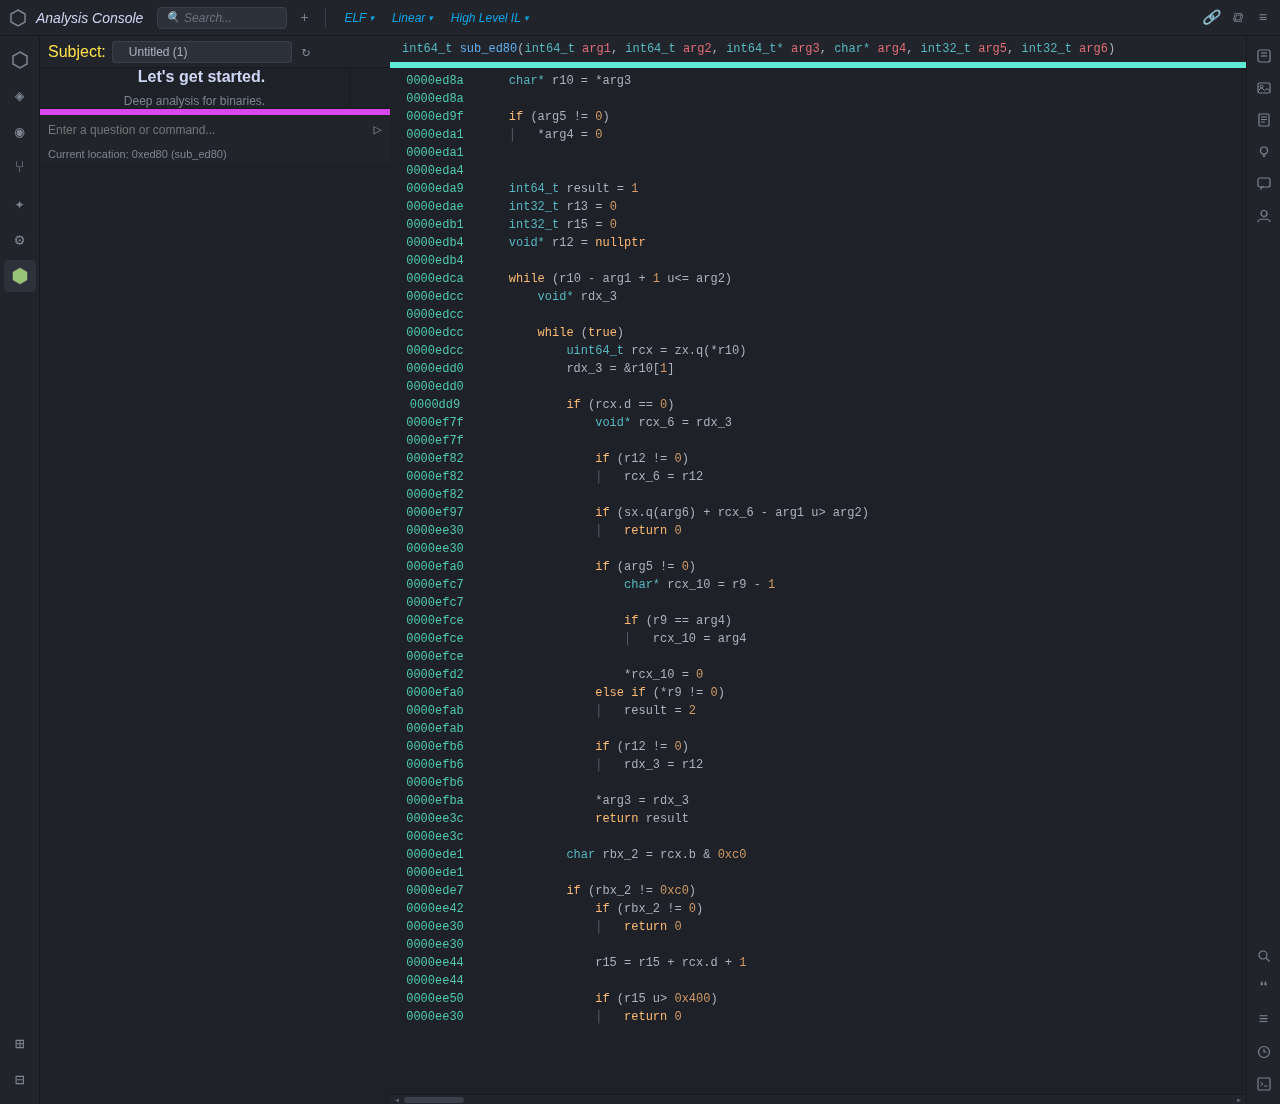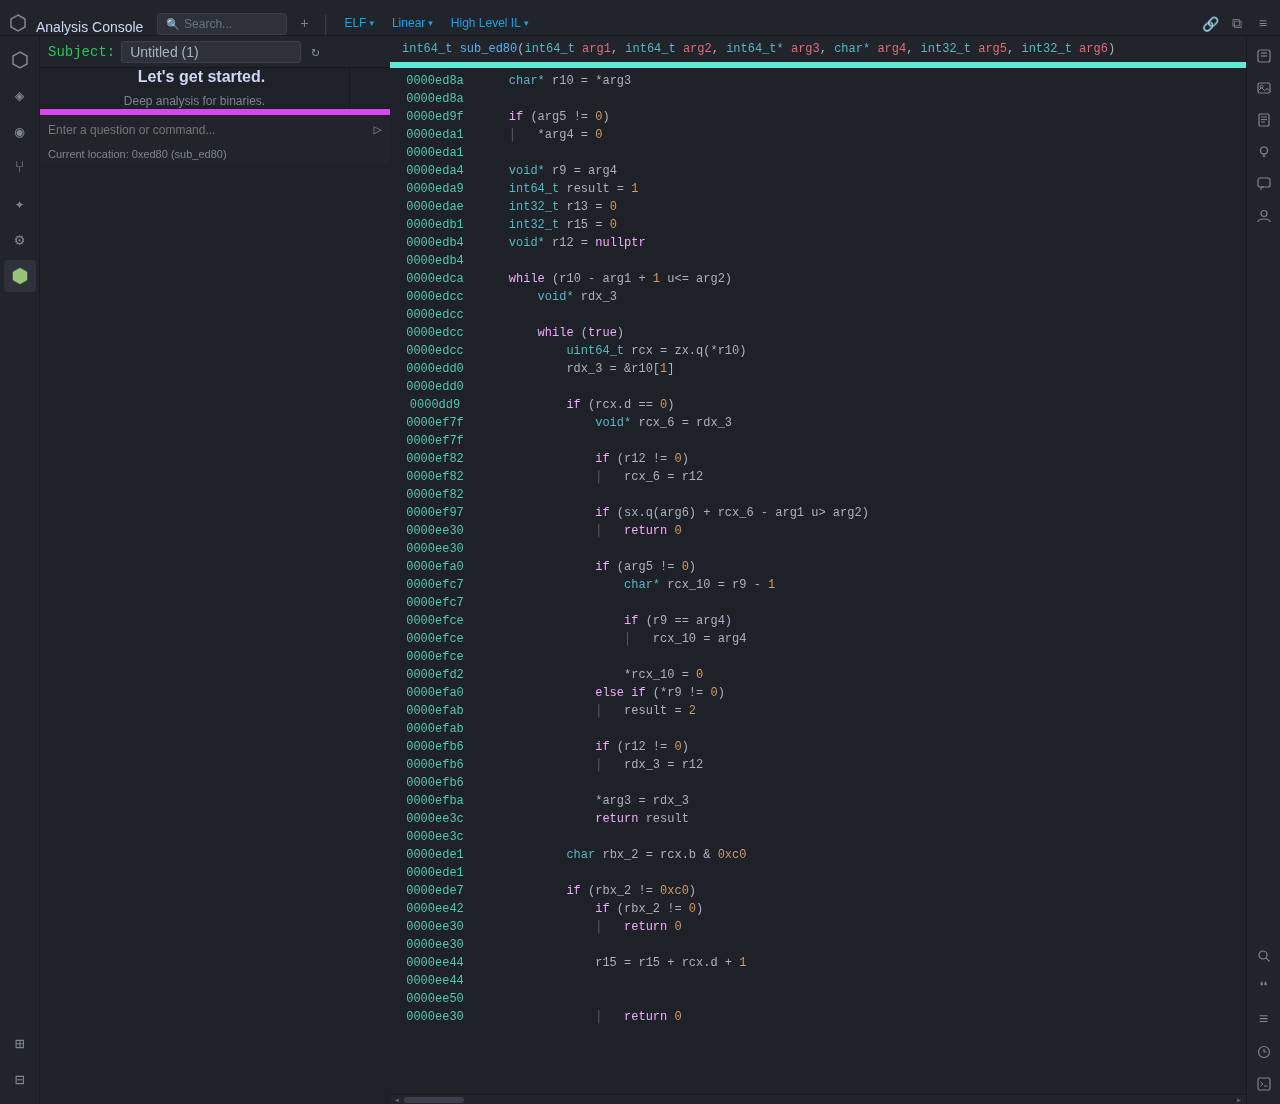--- a/index.html
+++ b/index.html
@@ -10,27 +10,28 @@
       width: 1280px;
       height: 1104px;
       overflow: hidden;
       display: flex;
       flex-direction: column;
     }
 
     
     .topbar {
       display: flex;
-      align-items: flex-end;
+      align-items: center;
       background: #21252b;
       border-bottom: 1px solid #181a1f;
       height: 36px;
       flex-shrink: 0;
       padding: 0 6px;
       gap: 6px;
+      font-style: italic;
     }
     .topbar-logo {
       width: 24px;
       height: 24px;
       display: flex;
       align-items: center;
       justify-content: center;
       color: #7c8490;
       font-size: 16px;
     }
@@ -105,32 +106,32 @@
       display: flex;
       align-items: center;
       background: #21252b;
       border-bottom: 1px solid #181a1f;
       height: 32px;
       flex-shrink: 0;
       padding: 0 8px;
       gap: 6px;
     }
     .subject-label {
-      color: #22c55e;
-      font-family: Liberation Mono, monospace;
-      font-size: 14px;
+      color: #fde047;
+      font-family: Liberation Sans, sans-serif;
+      font-size: 16px;
     }
     .subject-select {
       background: #2c313a;
       border: 1px solid #3a3f4b;
       border-radius: 3px;
       color: #abb2bf;
       font-family: sans-serif;
-      font-size: 14px;
-      padding: 2px 8px;
+      font-size: 12px;
+      padding: 2px 16px;
       height: 22px;
       appearance: none;
       width: 180px;
       cursor: pointer;
     }
     .subject-refresh {
       color: #7c8490;
       font-size: 14px;
       cursor: pointer;
       margin-left: 4px;
@@ -271,21 +272,21 @@
       flex-shrink: 0;
       font-size: 12px;
       text-align: center;
     }
     .code-text {
       flex: 1;
       white-space: pre;
       padding-right: 8px;
     }
     
-    .kw { color: #f0abfc; }
+    .kw { color: #fdba74; }
     .type { color: #56b6c2; }
     .num { color: #d19a66; }
     .fn { color: #61afef; }
     .var { color: #e06c75; }
     .pipe { color: #5c6370; }
 
     
     .h-scroll {
       height: 10px;
       background: #21252b;
@@ -459,21 +460,20 @@
           <span class="addr">0000eda1</span>
           <span class="code-text">    <span class="pipe">│</span>   *arg4 = <span class="num">0</span></span>
         </div>
       <div class="code-line">
           <span class="addr">0000eda1</span>
           <span class="code-text"></span>
         </div>
 
       <div class="code-line">
           <span class="addr">0000eda4</span>
-          <span class="code-text">    <span class="type">void*</span> r9 = arg4</span>
         </div>
       <div class="code-line">
           <span class="addr">0000eda9</span>
           <span class="code-text">    <span class="type">int64_t</span> result = <span class="num">1</span></span>
         </div>
       <div class="code-line">
           <span class="addr">0000edae</span>
           <span class="code-text">    <span class="type">int32_t</span> r13 = <span class="num">0</span></span>
         </div>
       <div class="code-line">
@@ -657,20 +657,21 @@
           <span class="addr">0000ee44</span>
           <span class="code-text">                r15 = r15 + rcx.d + <span class="num">1</span></span>
         </div>
       <div class="code-line">
           <span class="addr">0000ee44</span>
           <span class="code-text"></span>
         </div>
 
       <div class="code-line">
           <span class="addr">0000ee50</span>
+          <span class="code-text">                <span class="kw">if</span> (r15 u&gt; <span class="num">0x400</span>)</span>
         </div>
       <div class="code-line">
           <span class="addr">0000ee30</span>
           <span class="code-text">                <span class="pipe">│</span>   <span class="kw">return</span> <span class="num">0</span></span>
         </div>
 
     </div>
 
     <div class="h-scroll">
       <span style="color:#5c6370;font-size:10px;">◂</span>

